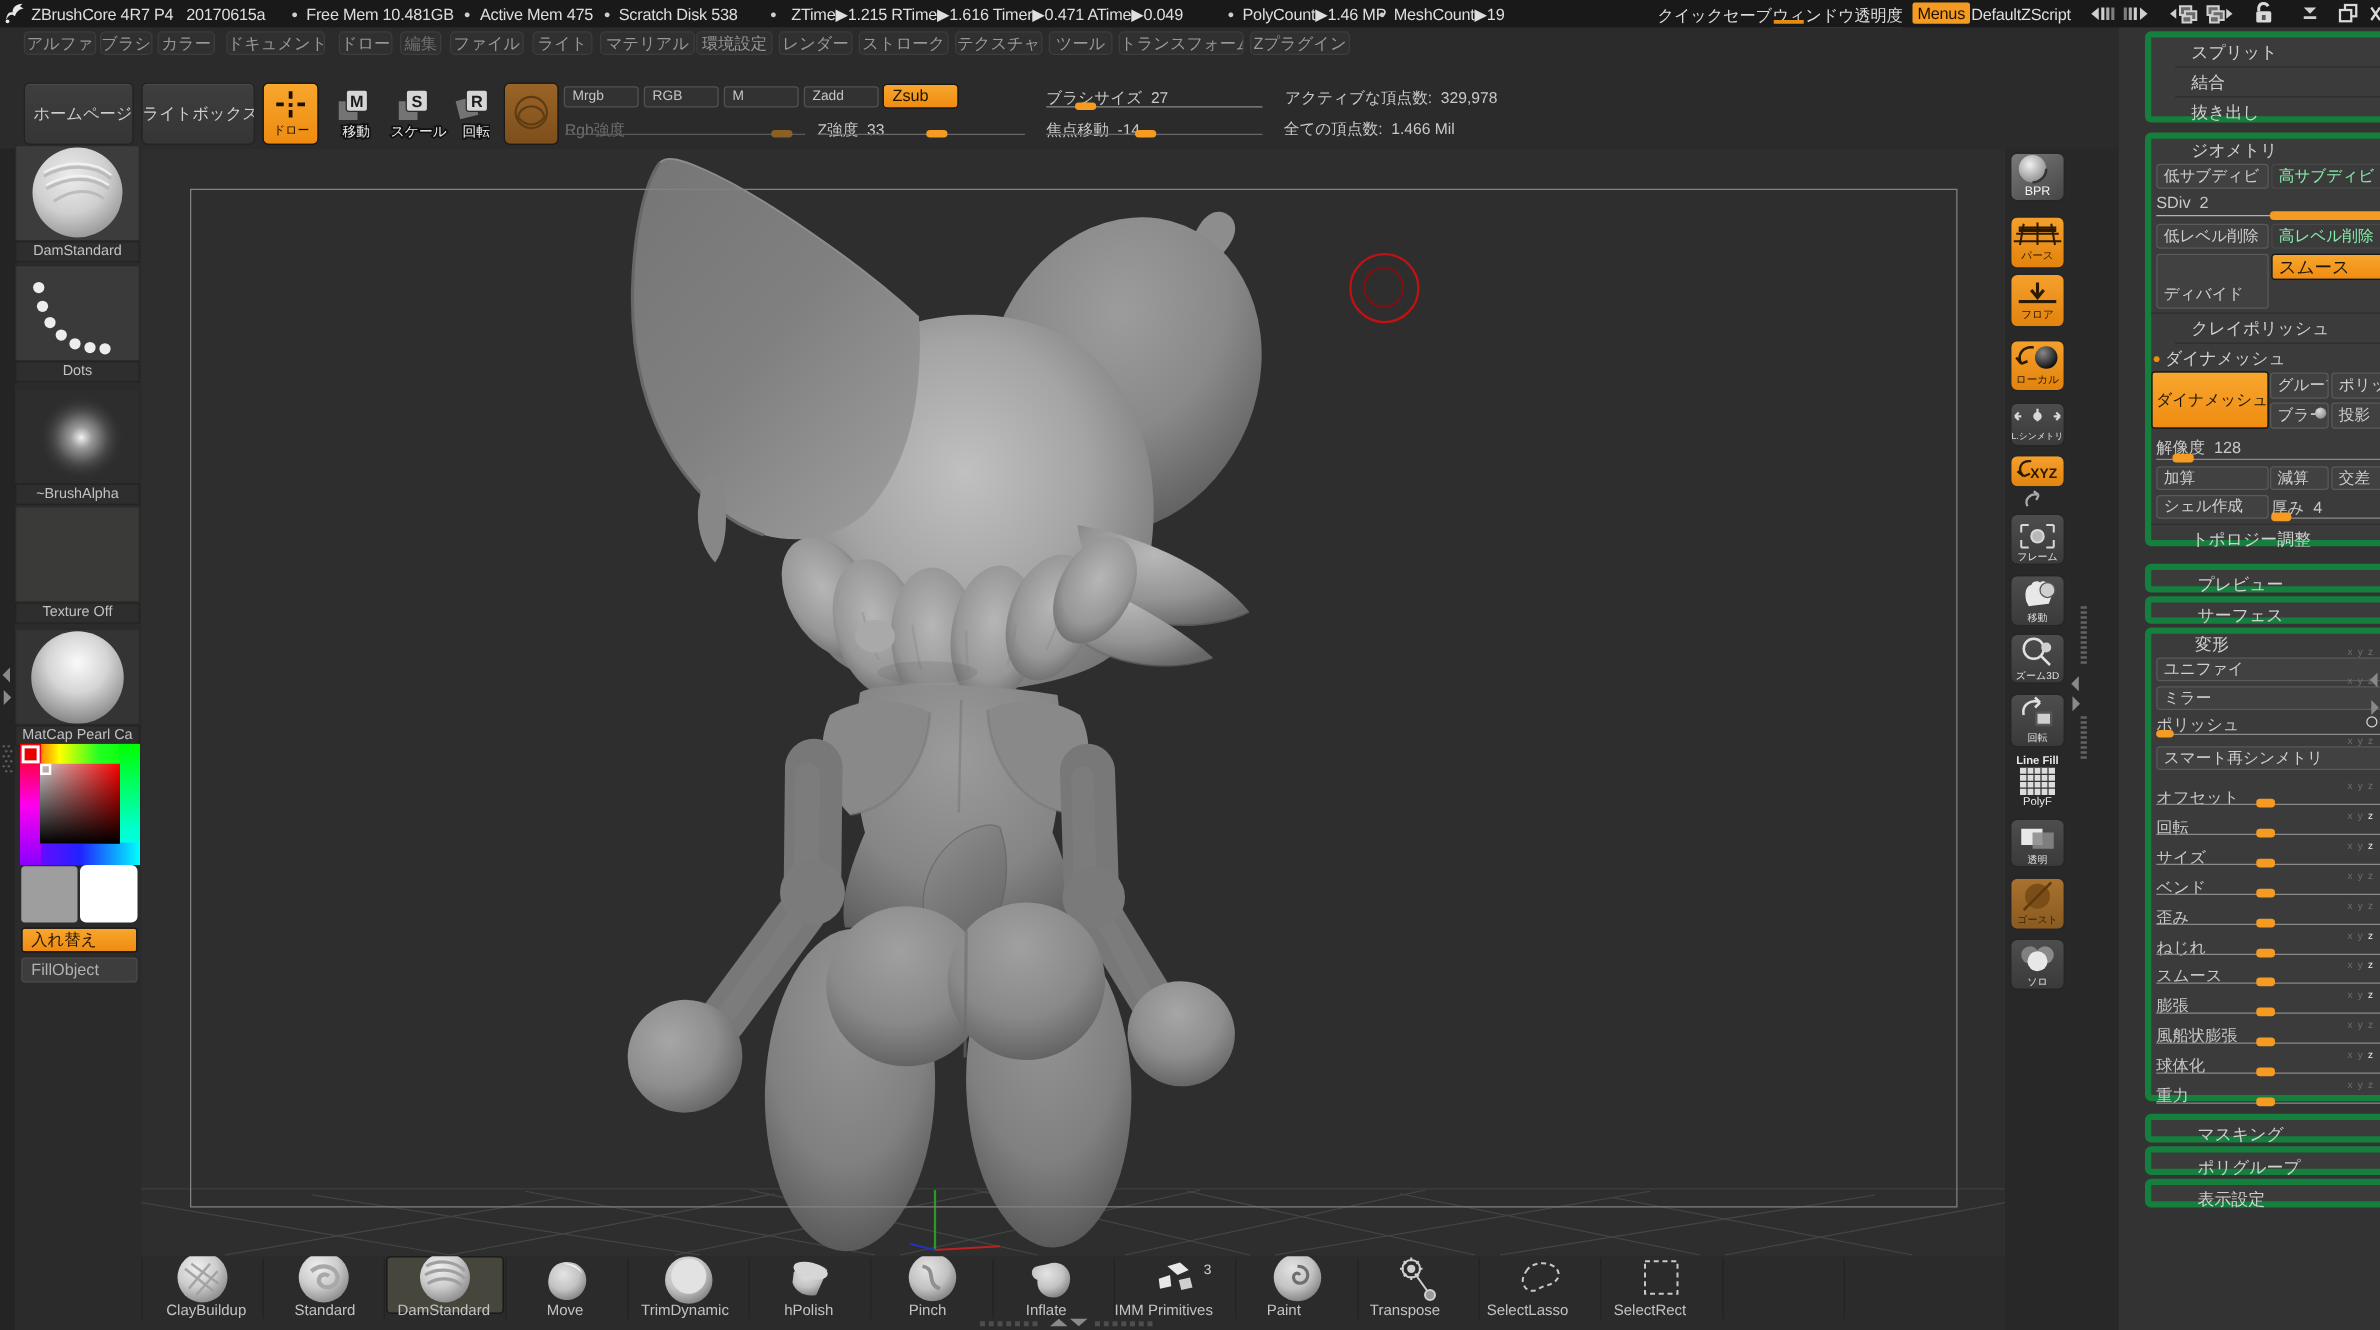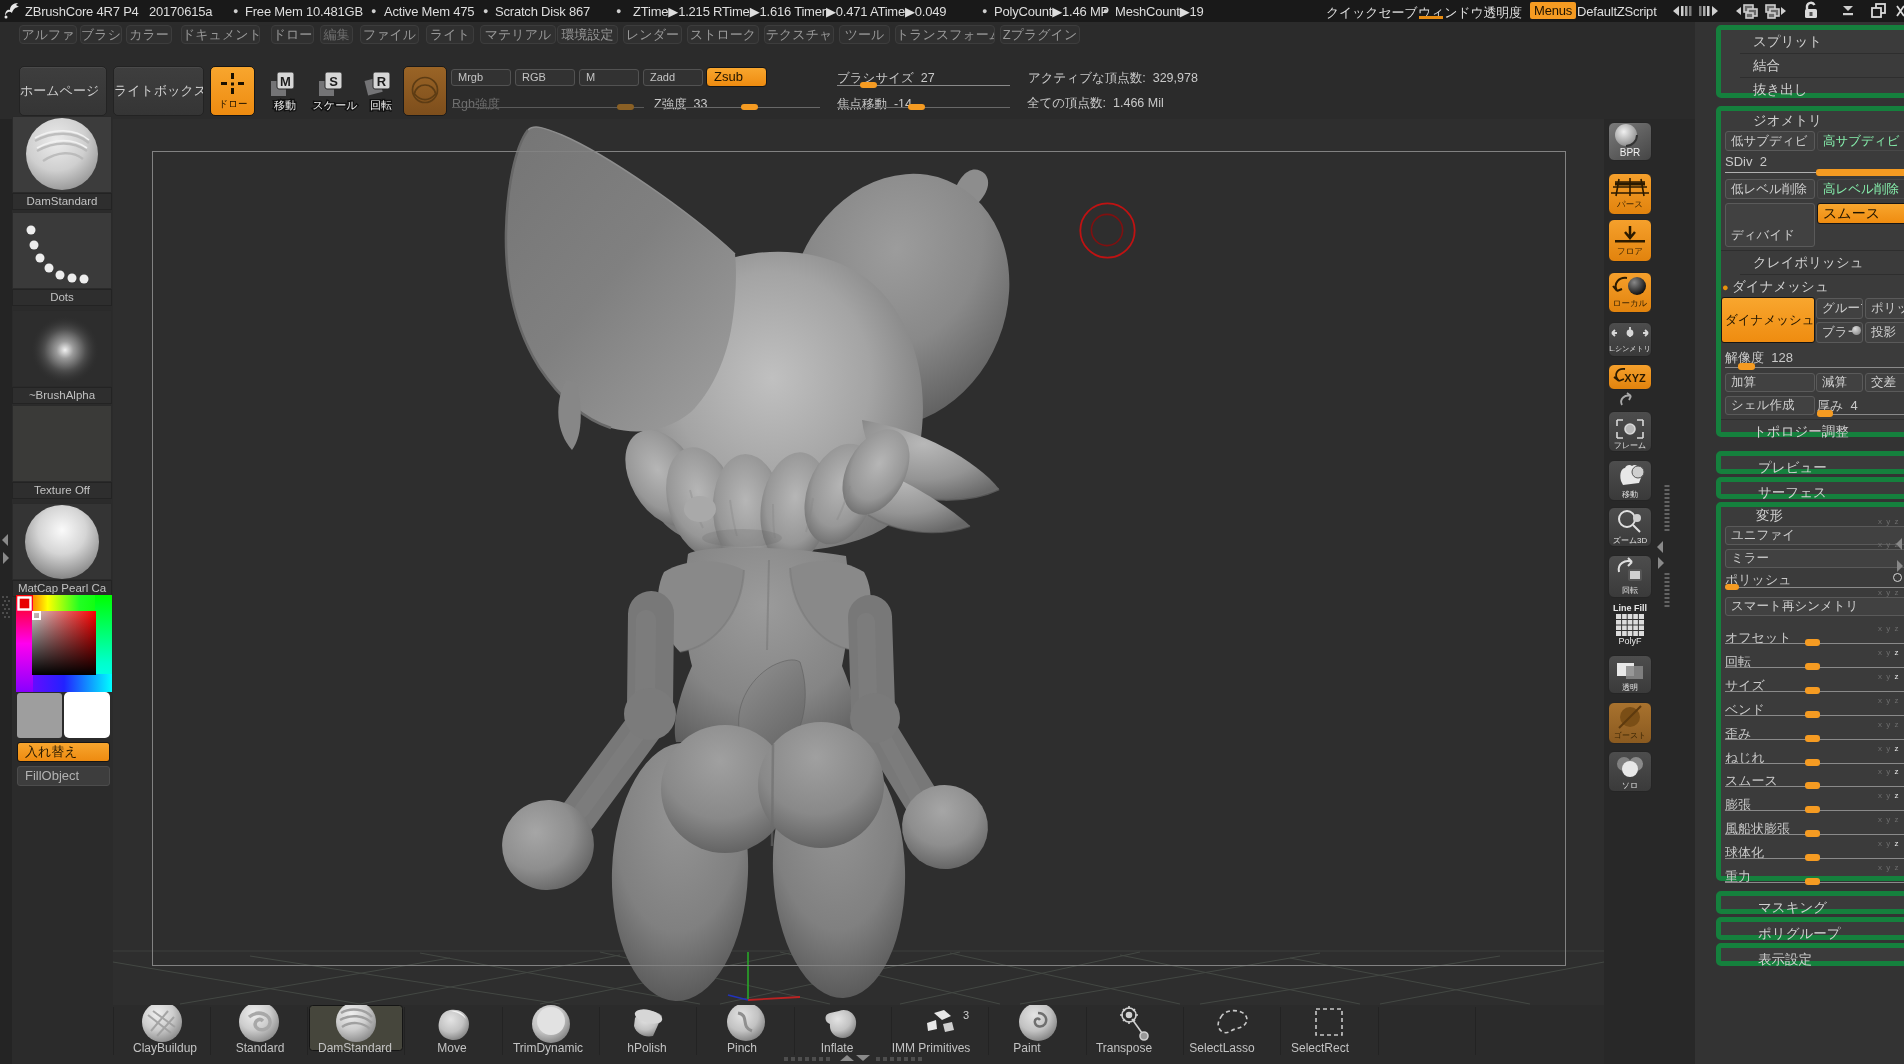--- a/index.html
+++ b/index.html
@@ -8,21 +8,21 @@
 .abs { position:absolute; }
 #titlebar { position:absolute; left:0; top:0; width:1904px; height:22px; background:#191919;
   color:#dedede; font-size:14px; }
 #titlebar .t { position:absolute; top:4px; white-space:nowrap; font-size:13px; letter-spacing:-0.2px; }
 #titlebar .t.dot { font-size:9px; top:6px; }
 .dot { color:#cfcfcf; font-size:9px; position:relative; top:-1px; }
 #header { position:absolute; left:0; top:22px; width:1695px; height:97px; background:#2b2b2b; }
 .menubtn { position:absolute; top:3px; height:19px; background:#303030; border:1px solid #3d3d3d;
   border-radius:4px; color:#989898; font-size:13px; text-align:center; line-height:17px; white-space:nowrap; overflow:hidden; }
 .bigbtn { position:absolute; top:44px; height:50px; background:linear-gradient(#3e3e3e,#353535);
-  border:1px solid #232323; border-radius:5px; color:#cfcfcf; font-size:13px; text-align:left; line-height:48px; white-space:nowrap; overflow:hidden;
+  border:1px solid #232323; border-radius:5px; color:#cfcfcf; font-size:13px; text-align:right; line-height:48px; white-space:nowrap; overflow:hidden;
   box-shadow:inset 0 1px 0 #4a4a4a; }
 .smbtn { position:absolute; top:47px; height:17px; background:#323232; border:1px solid #525252;
   border-radius:3px; color:#c4c4c4; font-size:11px; line-height:15px; padding-left:6px; }
 .slab { position:absolute; color:#c9c9c9; font-size:12.5px; white-space:nowrap; }
 .track { position:absolute; height:1px; background:#6e6e6e; }
 .handle { position:absolute; height:6px; border-radius:3px; background:#f59b22; }
 #leftstrip { position:absolute; left:0; top:119px; width:12px; height:945px; background:#242424; }
 #sidebar { position:absolute; left:12px; top:119px; width:101px; height:886px; background:#2b2b2b; }
 .thumb { position:absolute; left:0; width:100px; background:#3a3a3a; border:1px solid #2a2a2a; }
 .tlabel { position:absolute; left:0; width:100px; height:17px; background:#2e2e2e; border:1px solid #232323;
@@ -51,21 +51,21 @@
       <path d="M2 14 C4 9 7 9 9 11 C10 7 13 5 16 5 L13 3 L15 1 C10 1 7 4 7 8 C4 7 2 10 2 14 Z" fill="#e8e8e8"></path>
       <circle cx="3" cy="15" r="1.5" fill="#e8e8e8"></circle>
     </svg>
   <span class="t" style="left:25px">ZBrushCore 4R7 P4</span>
   <span class="t" style="left:149px">20170615a</span>
   <span class="t dot" style="left:233px">●</span>
     <span class="t" style="left:245px">Free Mem 10.481GB</span>
   <span class="t dot" style="left:371px">●</span>
     <span class="t" style="left:384px">Active Mem 475</span>
   <span class="t dot" style="left:483px">●</span>
-    <span class="t" style="left:495px">Scratch Disk 867</span>
+    <span class="t" style="left:495px">Scratch Disk 538</span>
   <span class="t dot" style="left:616px">●</span>
     <span class="t" style="left:633px">ZTime▶1.215 RTime▶1.616 Timer▶0.471 ATime▶0.049</span>
   <span class="t dot" style="left:982px">●</span>
     <span class="t" style="left:994px">PolyCount▶1.46 MP</span>
   <span class="t dot" style="left:1103px">●</span>
     <span class="t" style="left:1115px">MeshCount▶19</span>
   <span class="t" style="left:1326px">クイックセーブ</span>
   <span class="t" style="left:1418px;border-bottom:2px solid #555">ウィンドウ透明度</span>
   <span class="abs" style="left:1419px;top:16px;width:24px;height:3px;background:#e78c12"></span>
   <span class="t" style="left:1530px;top:2px;background:#f59b22;color:#1d1200;padding:0 4px;border-radius:2px;height:17px;line-height:17px">Menus</span>

